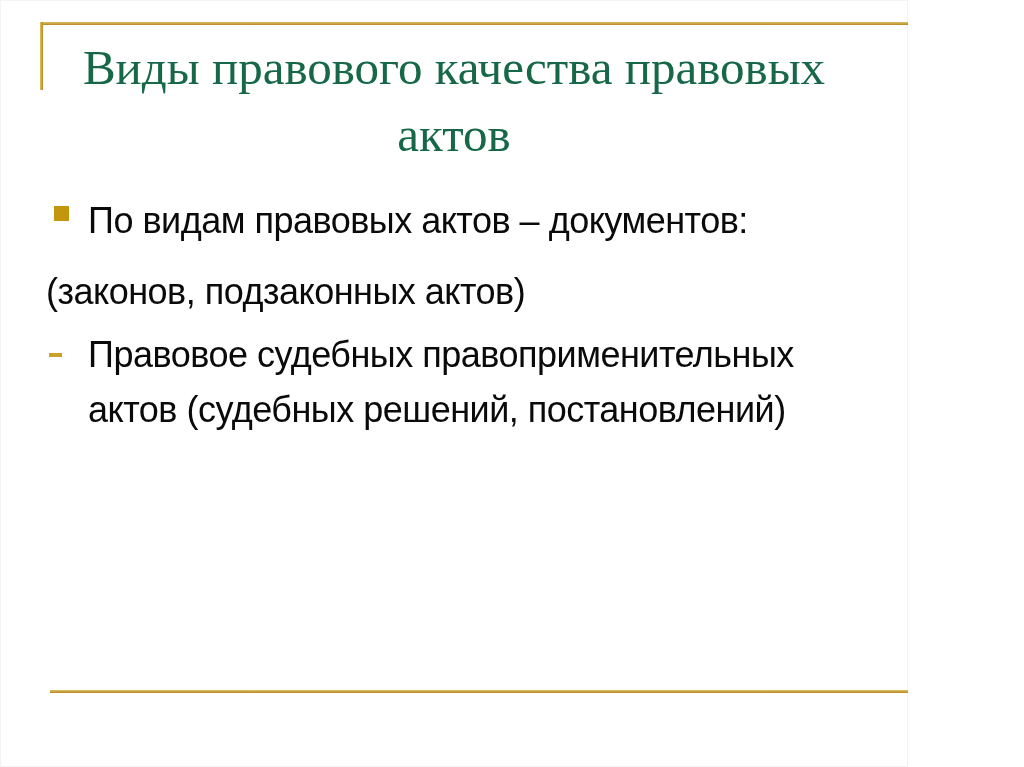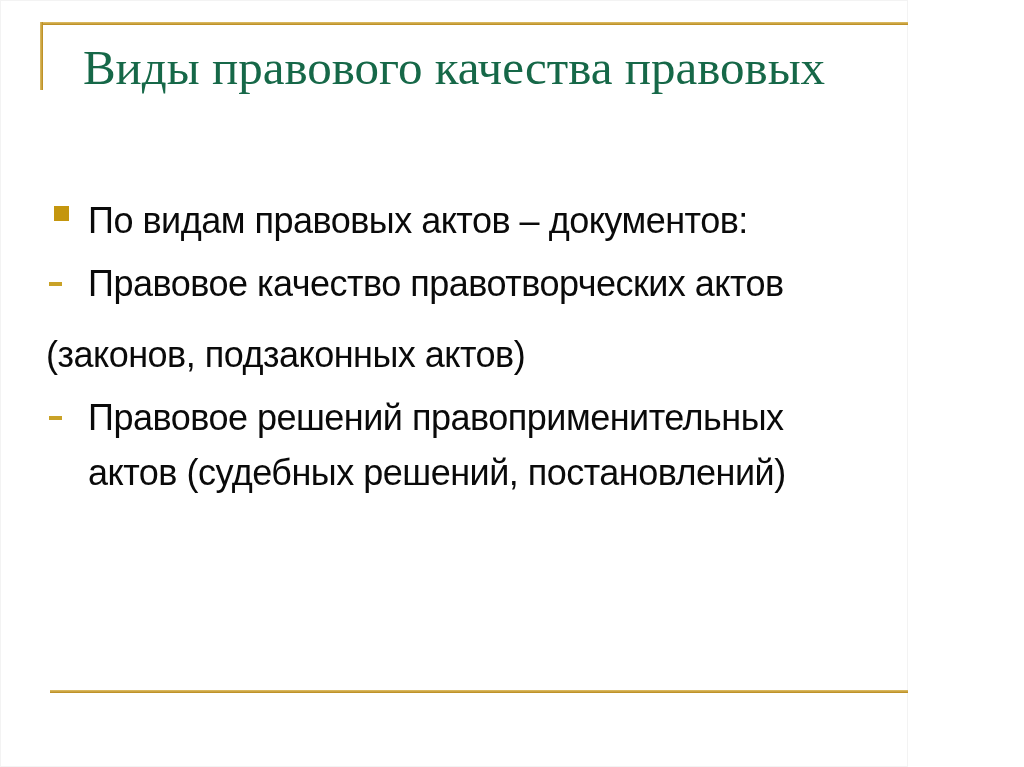--- a/index.html
+++ b/index.html
@@ -91,40 +91,37 @@
 </head>
 <body>
 
 <div class="page">
 
   <div class="rule-top"></div>
   <div class="rule-corner-v"></div>
 
   <h1 class="title">
     <span class="title-line">Виды правового качества правовых</span>
+    <span class="title-line">актов</span>
   </h1>
 
   <div class="body-text">
 
     <div class="item">
       <span class="marker square"></span>
       <span class="line">По видам правовых актов – документов:</span>
     </div>
 
-    <div class="item">
-      <span class="marker dash"></span>
-      <span class="line">Правовое качество правотворческих актов</span>
-    </div>
     <div class="item no-indent">
       <span class="line">(законов, подзаконных актов)</span>
     </div>
 
     <div class="item">
       <span class="marker dash"></span>
-      <span class="line">Правовое решений правоприменительных</span>
+      <span class="line">Правовое судебных правоприменительных</span>
       <span class="line">актов (судебных решений, постановлений)</span>
     </div>
 
 
   </div>
 
   <div class="rule-bottom"></div>
 
 </div>
 

